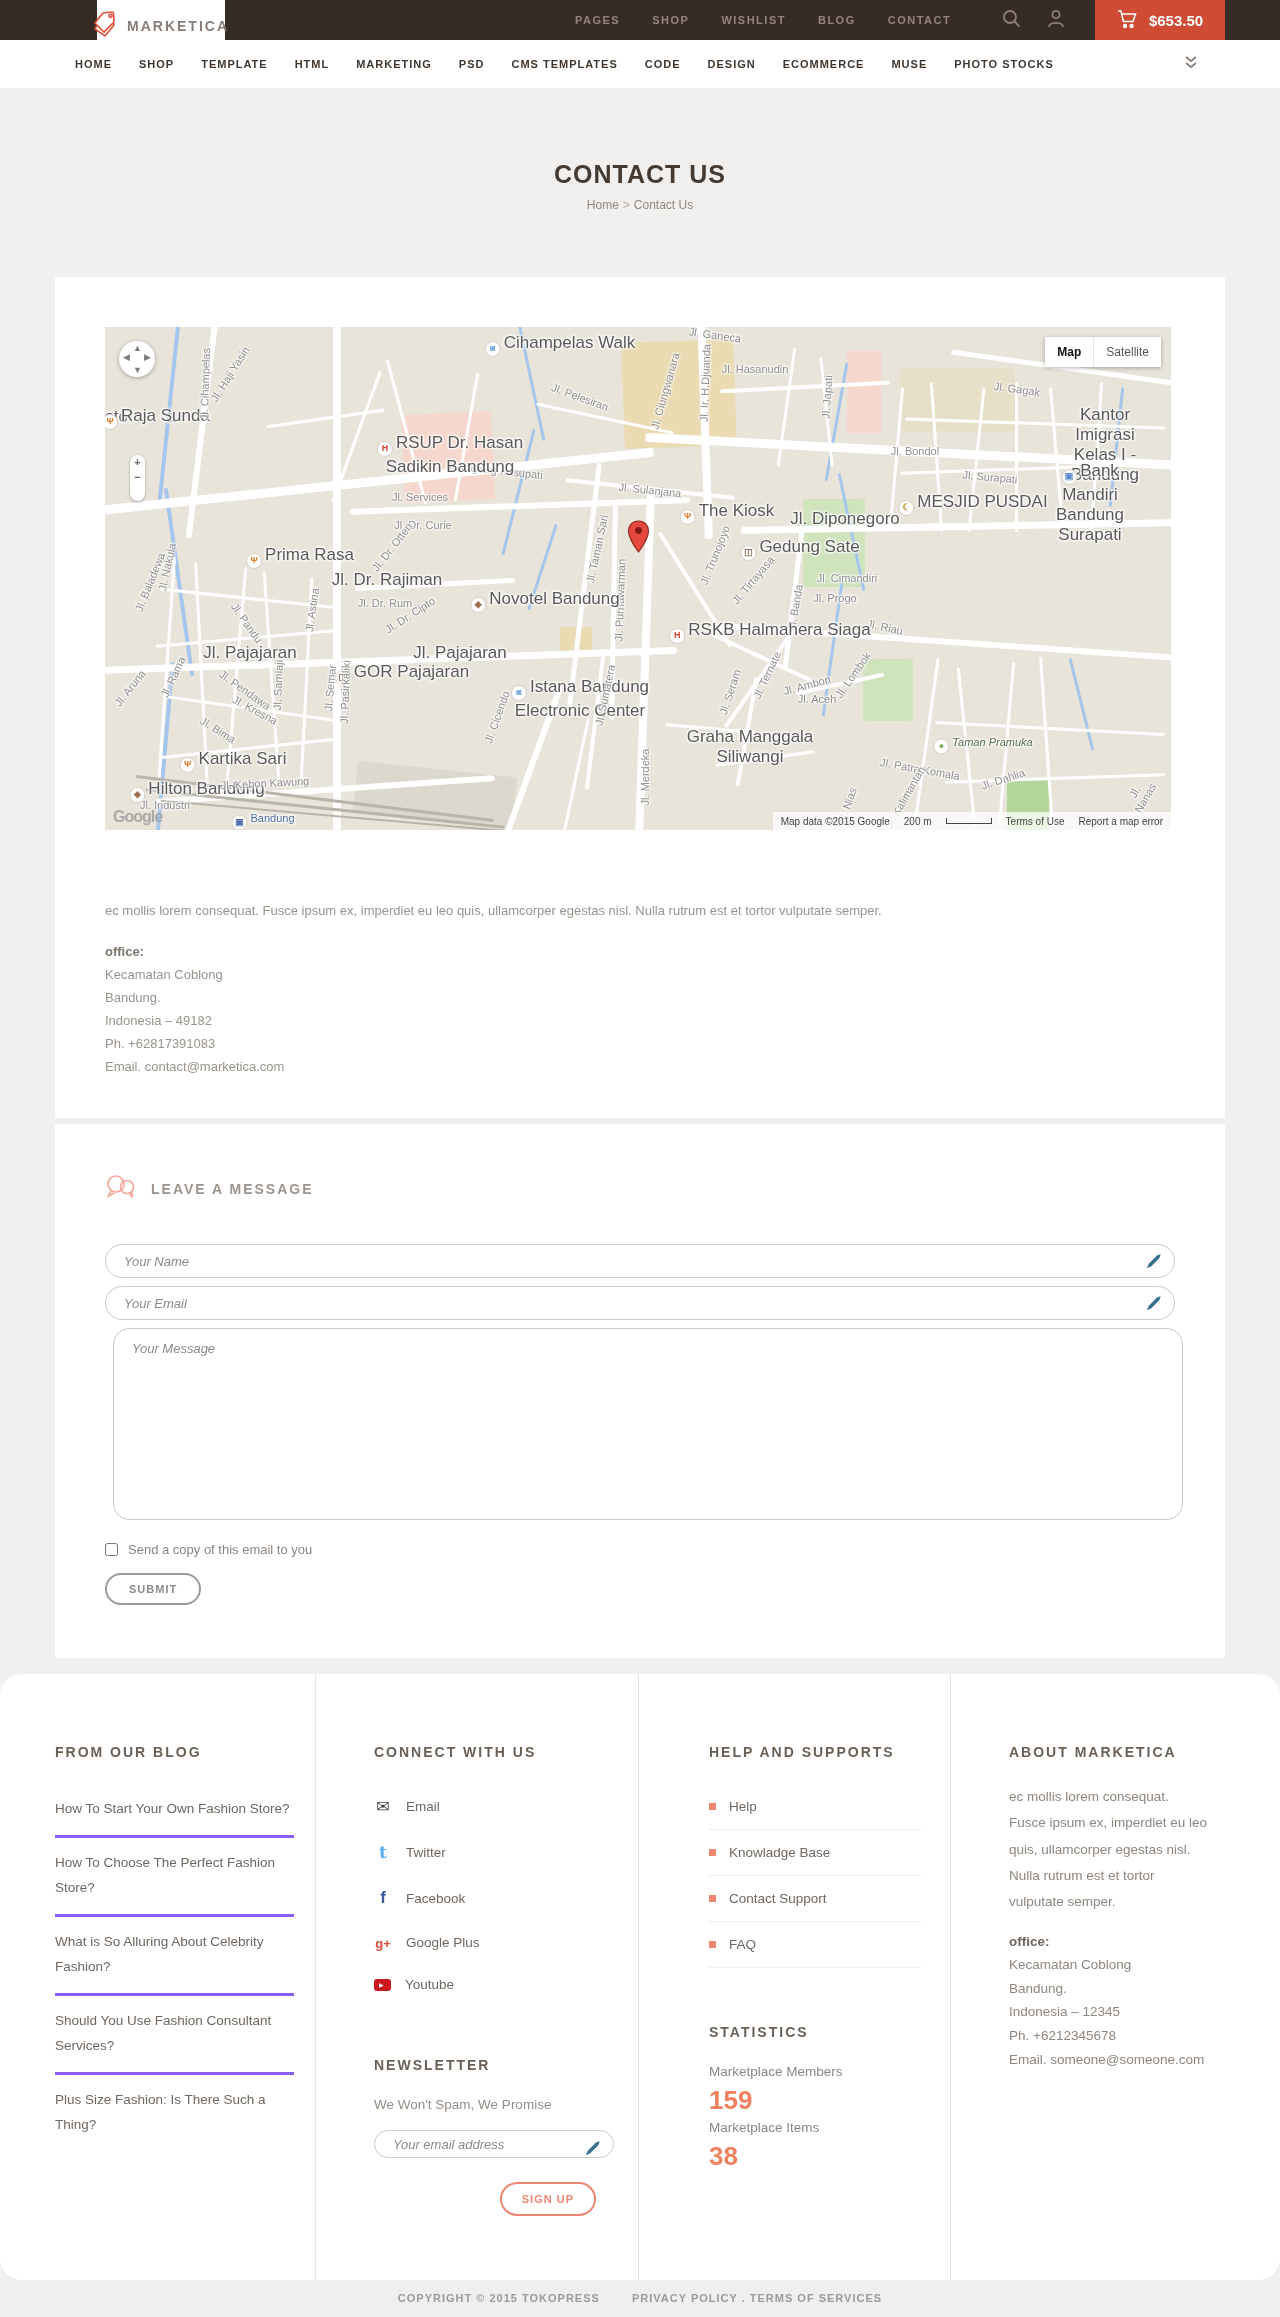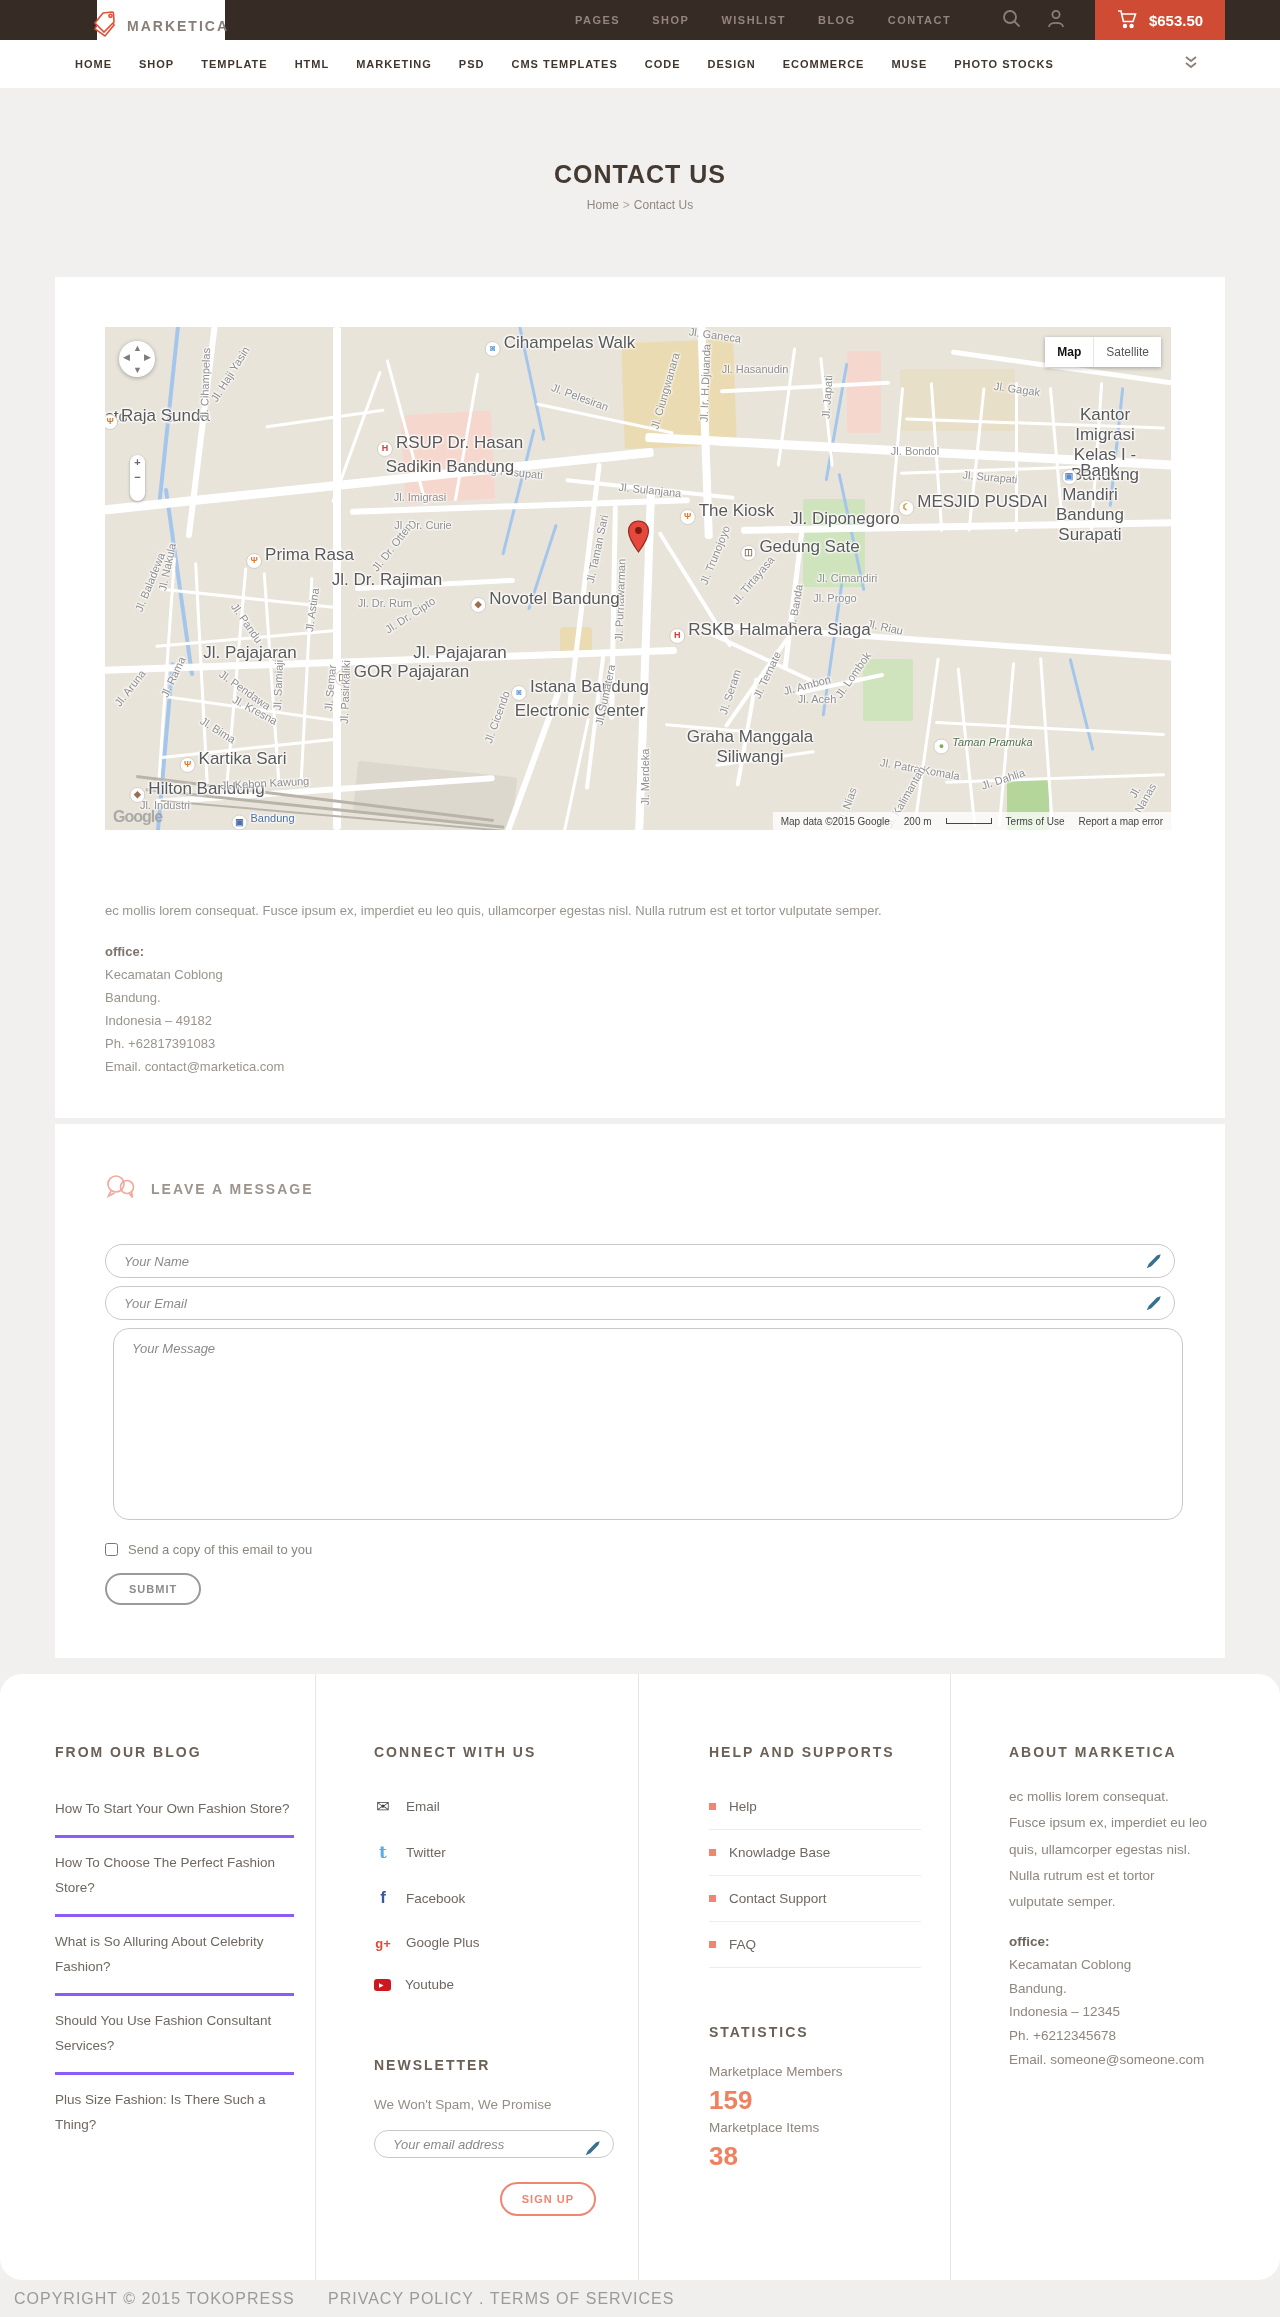--- a/index.html
+++ b/index.html
@@ -118,21 +118,21 @@
   .help-list div { display:flex; align-items:center; gap:13px; font-size:13.5px; color:#6f6760; padding:15px 0; width:88%;
         border-bottom:1px solid #efedeb; cursor:pointer; }
   .help-list i { width:7px; height:7px; background:#ef8672; display:inline-block; }
   .stats-head { margin-top:56px; }
   .stat-label { font-size:13.5px; color:#8e867f; margin-top:4px; }
   .stat-value { font-size:26px; font-weight:bold; color:#f0815f; margin-top:6px; }
   .about-p { font-size:13.5px; color:#8e867f; line-height:1.95; width:92%; }
   .about-office { margin-top:14px; font-size:13.5px; color:#8e867f; line-height:1.75; }
   .about-office b { color:#6f665e; }
 
-  .copybar { height:37px; background:#f0efed; font-size:16px; font-weight:normal; letter-spacing:1px;
+  .copybar { height:37px; background:#f0efed; text-align:center; font-size:11px; font-weight:bold; letter-spacing:1px;
         color:#9a9a9a; line-height:37px; }
   .copybar span { margin:0 14px; }
 </style>
 </head>
 <body>
 
 <div class="topbar">
   <div class="container">
     <div class="logo-box">
       <span>
@@ -313,21 +313,21 @@
         <span class="ml" style="left: 560px; top: 64px; transform: translate(-50%, -50%) rotate(-74deg);">Jl. Ciungwanara</span>
         <span class="ml" style="left: 610px; top: 8px; transform: translate(-50%, -50%) rotate(8deg);">Jl. Ganeca</span>
         <span class="ml" style="left: 600px; top: 56px; transform: translate(-50%, -50%) rotate(-88deg);">Jl. Ir. H.Djuanda</span>
         <span class="ml" style="left: 650px; top: 42px; transform: translate(-50%, -50%) rotate(0deg);">Jl. Hasanudin</span>
         <span class="ml" style="left: 722px; top: 70px; transform: translate(-50%, -50%) rotate(-86deg);">Jl. Japati</span>
         <span class="ml" style="left: 912px; top: 62px; transform: translate(-50%, -50%) rotate(8deg);">Jl. Gagak</span>
         <span class="ml" style="left: 810px; top: 124px; transform: translate(-50%, -50%) rotate(0deg);">Jl. Bondol</span>
         <span class="ml" style="left: 390px; top: 143px; transform: translate(-50%, -50%) rotate(6deg);">Jl. Layang Pasupati</span>
         <span class="ml" style="left: 545px; top: 163px; transform: translate(-50%, -50%) rotate(6deg);">Jl. Sulanjana</span>
         <span class="ml" style="left: 885px; top: 150px; transform: translate(-50%, -50%) rotate(5deg);">Jl. Surapati</span>
-        <span class="ml" style="left: 315px; top: 170px; transform: translate(-50%, -50%) rotate(0deg);">Jl. Imigrasi</span>
+        <span class="ml" style="left: 315px; top: 170px; transform: translate(-50%, -50%) rotate(0deg);">Jl. Services</span>
         <span class="ml poi i-h" style="left: 345px; top: 128px; transform: translate(-50%, -50%) rotate(0deg);">RSUP Dr. Hasan
 Sadikin Bandung</span>
         <span class="ml poi" style="left: 1000px; top: 118px; transform: translate(-50%, -50%) rotate(0deg);">Kantor Imigrasi
 Kelas I - Bandung</span>
         <span class="ml poi i-bank" style="left: 985px; top: 176px; transform: translate(-50%, -50%) rotate(0deg);">Bank Mandiri
 Bandung Surapati</span>
         <span class="ml poi i-mosque" style="left: 868px; top: 177px; transform: translate(-50%, -50%) rotate(0deg);">MESJID PUSDAI</span>
         <span class="ml poi" style="left: 740px; top: 192px; transform: translate(-50%, -50%) rotate(0deg);">Jl. Diponegoro</span>
         <span class="ml poi i-food" style="left: 622px; top: 186px; transform: translate(-50%, -50%) rotate(0deg);">The Kiosk</span>
         <span class="ml poi i-gov" style="left: 695px; top: 222px; transform: translate(-50%, -50%) rotate(0deg);">Gedung Sate</span>

